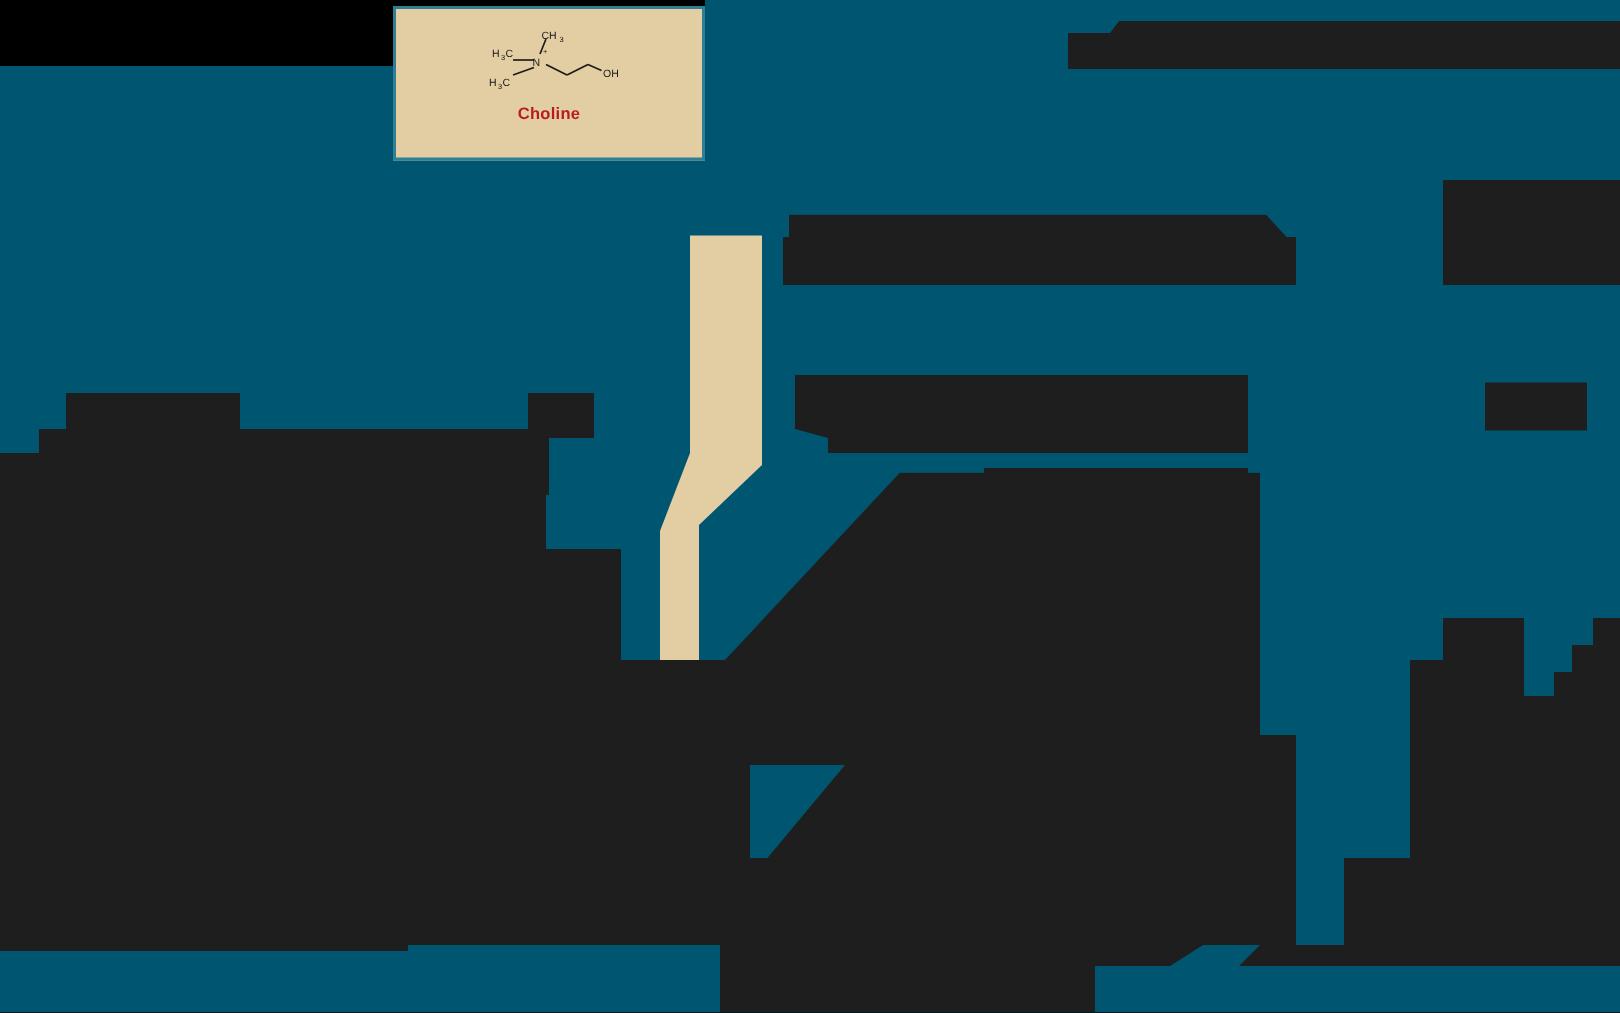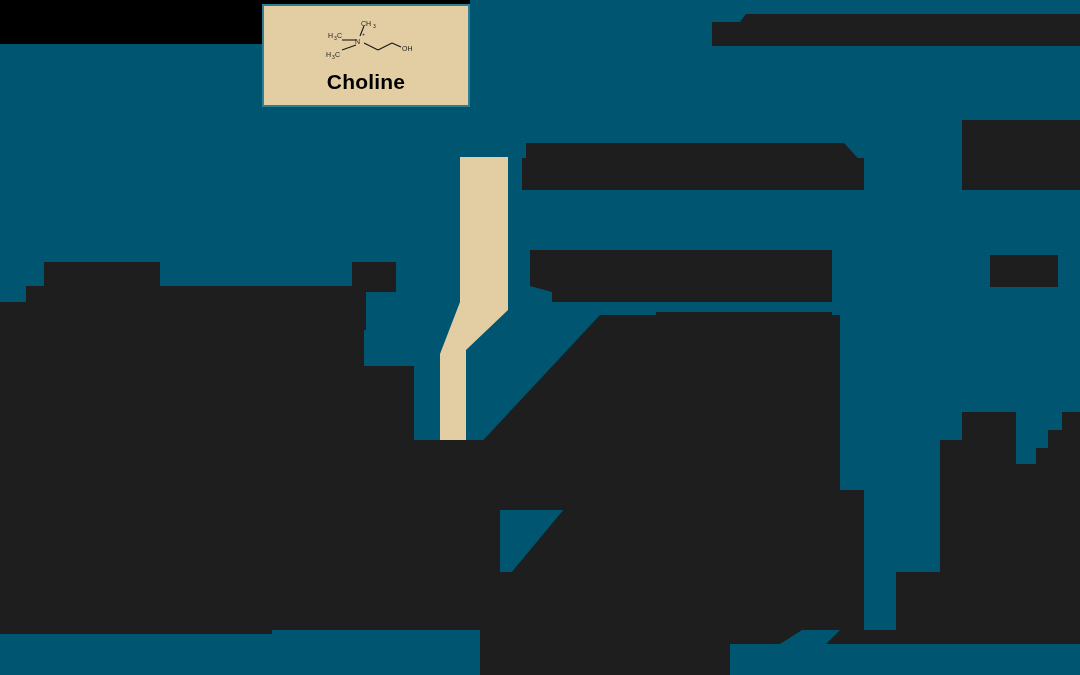--- a/index.html
+++ b/index.html
@@ -36,23 +36,23 @@
     flex-direction:column;
     align-items:center;
     justify-content:flex-start;
   }
   .card-mol{
     margin-top:10px;
     width:120px;height:48px;
   }
   .card-label{
     margin-top:6px;
-    font-size:21px;
+    font-size:11px;
     font-weight:bold;
-    color:#000000;
+    color:#b91c1c;
     letter-spacing:.2px;
   }
   .mol-txt{font-size:7px;fill:#1a1a1a;font-family:"Liberation Sans",sans-serif;}
   .mol-sub{font-size:5px;fill:#1a1a1a;font-family:"Liberation Sans",sans-serif;}
   .mol-line{stroke:#1a1a1a;stroke-width:1.1;fill:none;}
   
   .wedge{position:absolute;background:#1e1e1e;}
 </style>
 </head>
 <body>

